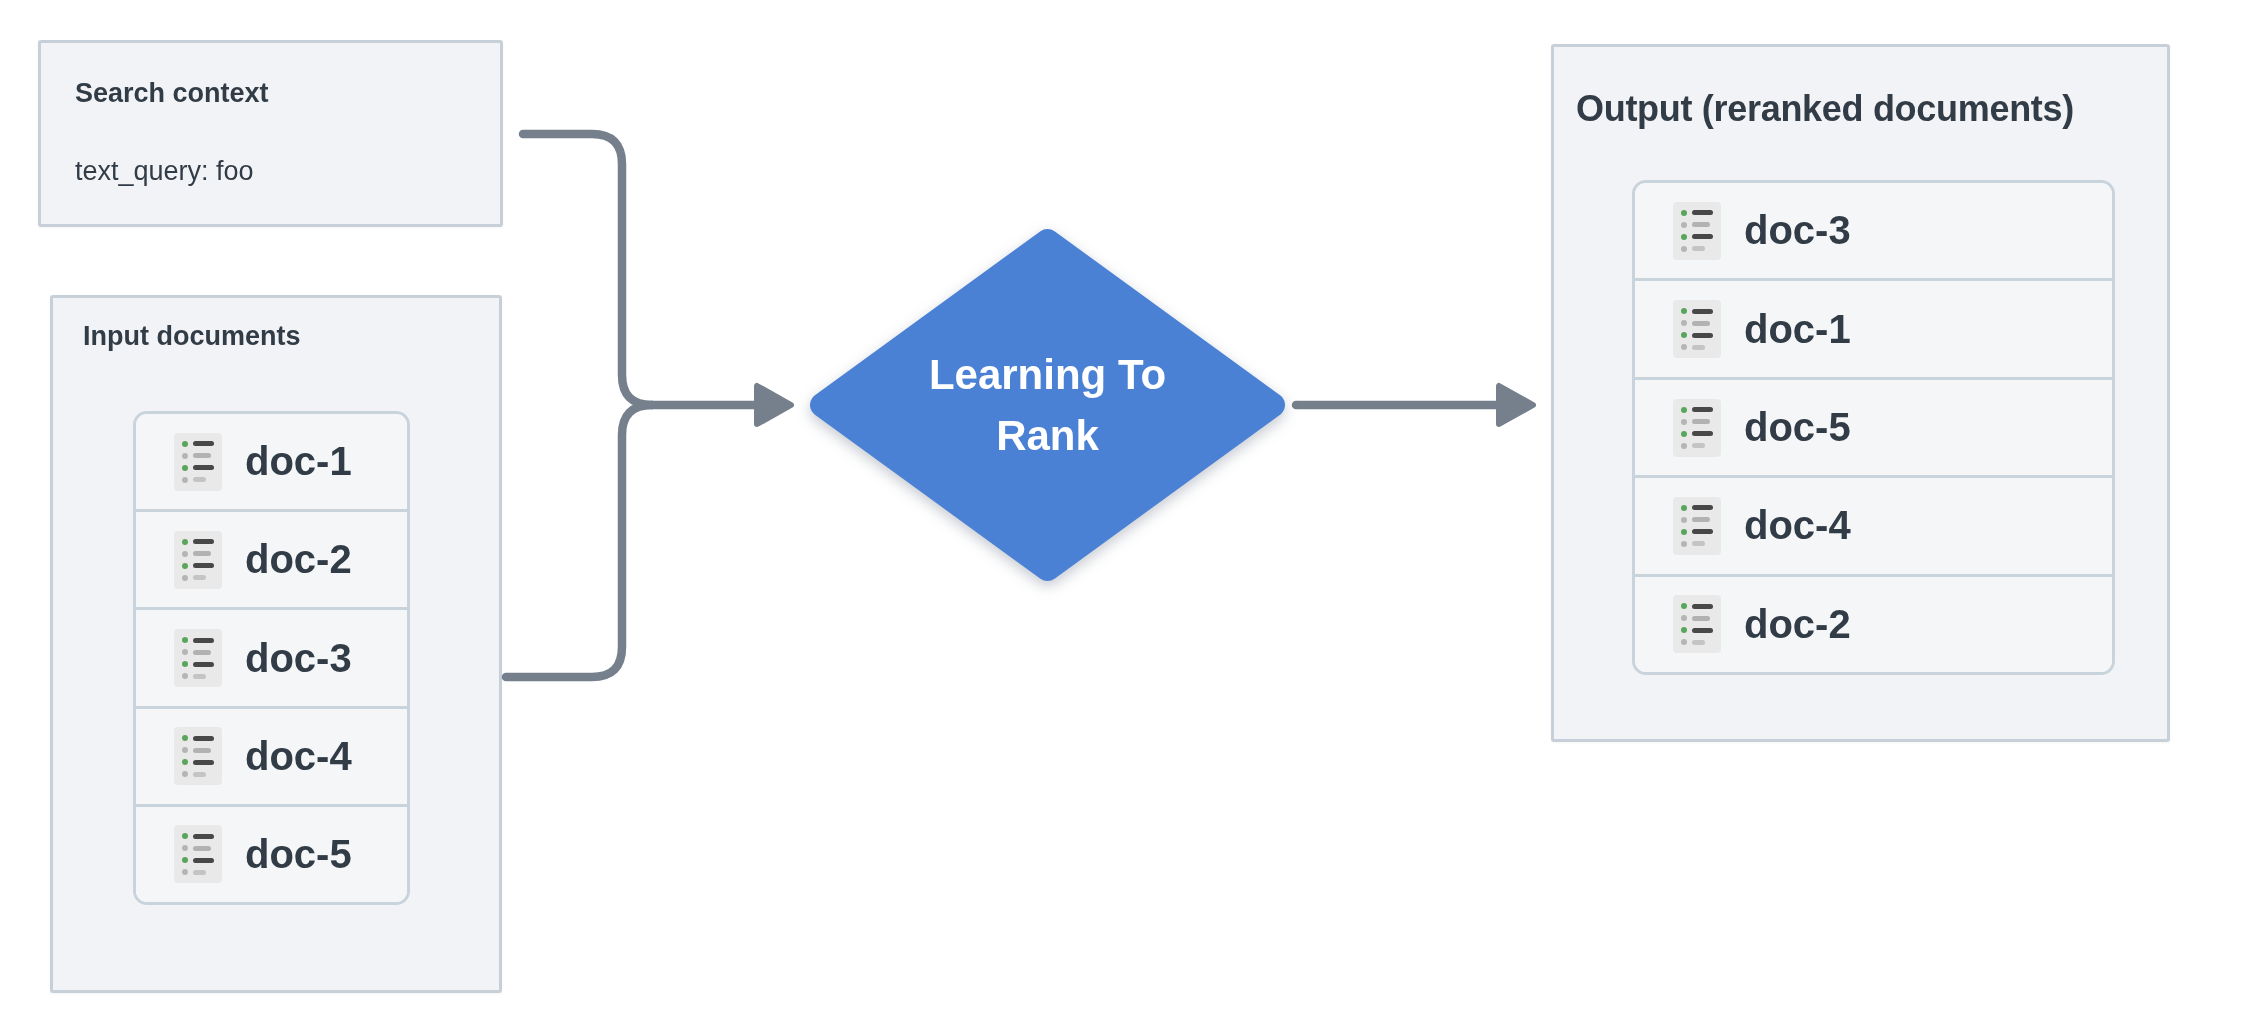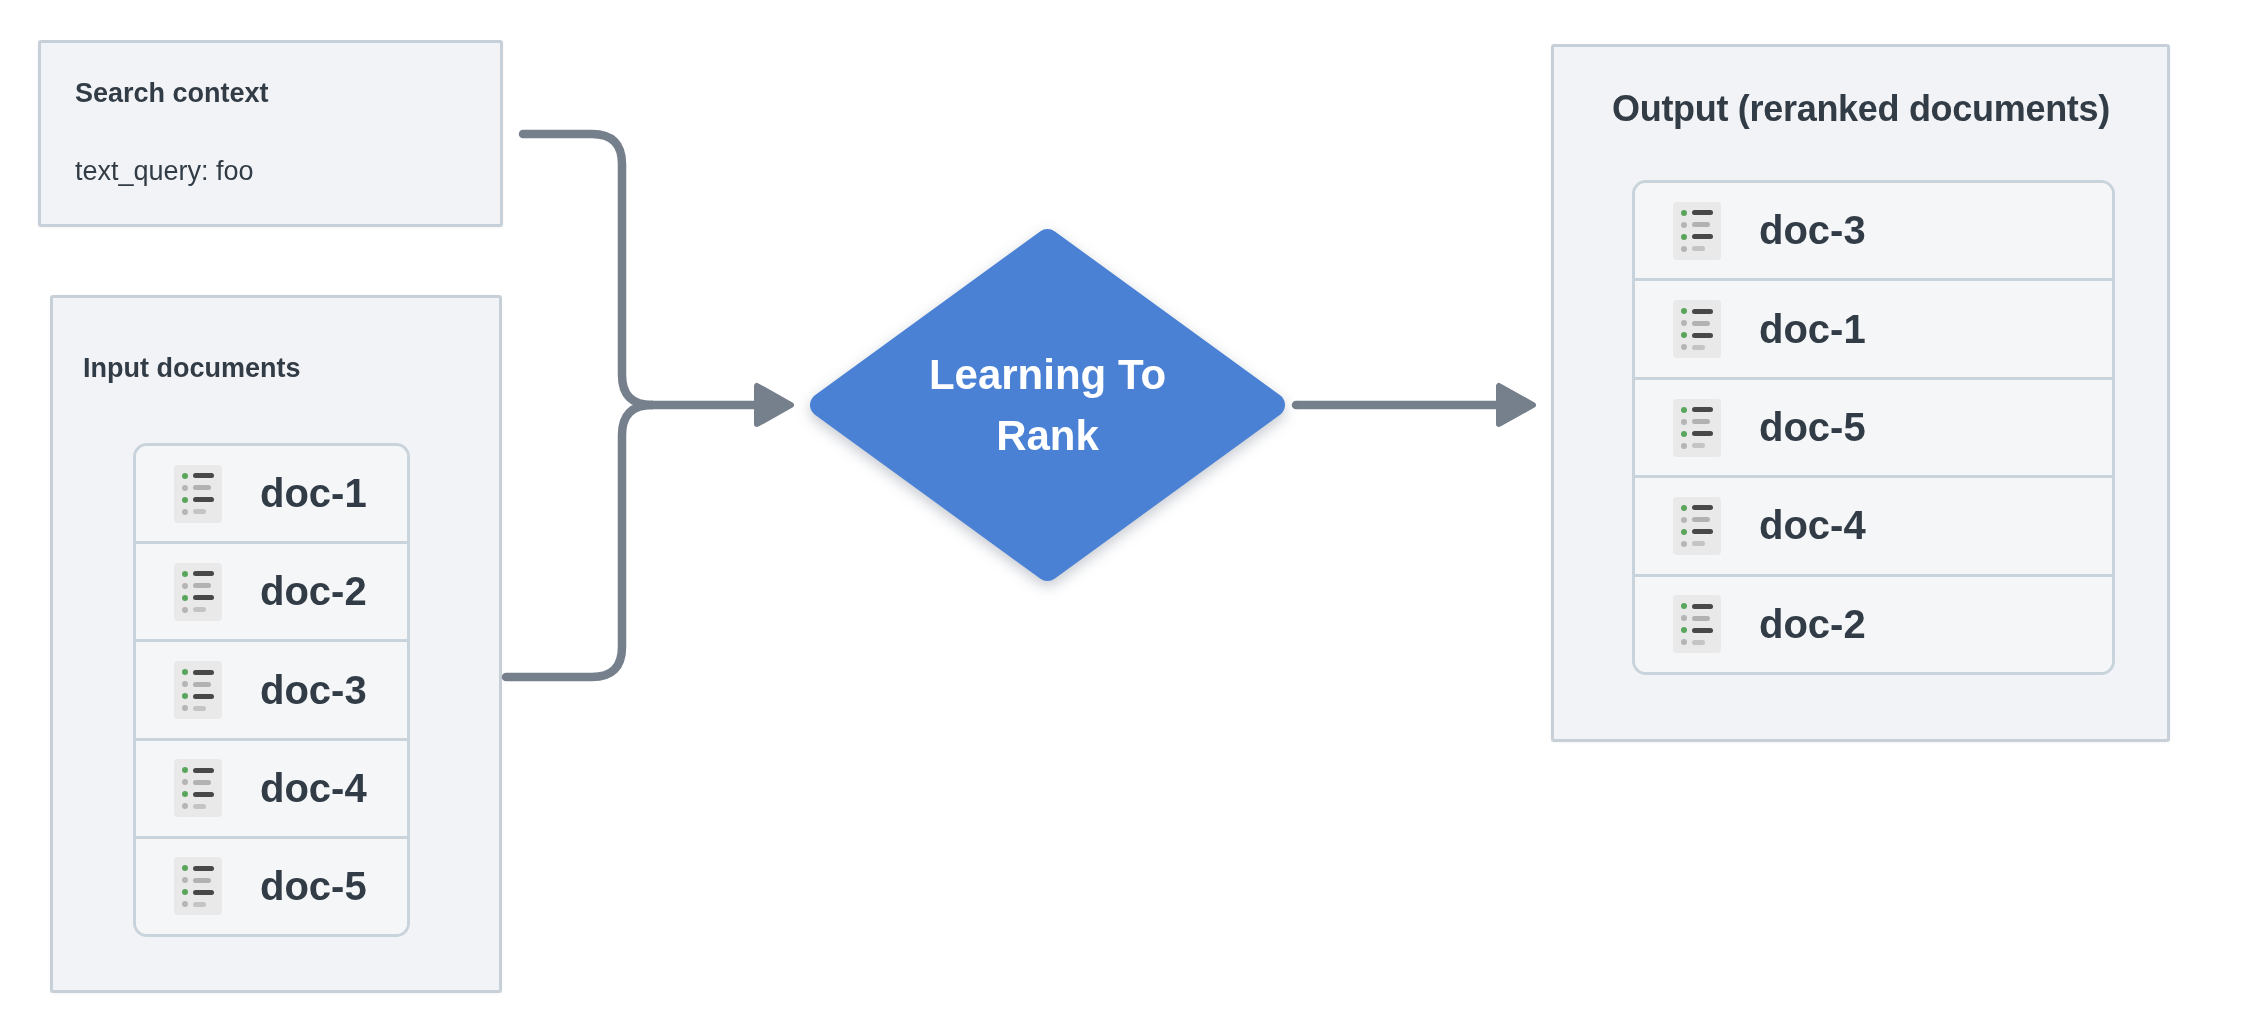--- a/index.html
+++ b/index.html
@@ -38,37 +38,37 @@
   .panel-title{
     font-weight:bold;
     font-size:27px;
     line-height:48px;
     white-space:nowrap;
   }
   #search-box{left:38px;top:40px;width:465px;height:187px;padding:26px 34px;}
   #search-box .panel-value{
     font-size:27px;line-height:44px;margin-top:32px;white-space:nowrap;
   }
-  #input-box{left:50px;top:295px;width:452px;height:698px;padding:46px 30px;}
+  #input-box{left:50px;top:295px;width:452px;height:698px;padding:14px 30px;}
   #input-box .doc-list{margin:51px 0 0 50px;width:277px;height:494px;}
   #output-box{left:1551px;top:44px;width:619px;height:698px;padding:38px 22px;}
-  #output-box .panel-title{font-size:36px;letter-spacing:-0.3px;margin-left:36px;}
+  #output-box .panel-title{font-size:36px;letter-spacing:-0.3px;}
   #output-box .doc-list{margin:47px 0 0 56px;width:483px;height:495px;}
   .doc-list{
     box-sizing:border-box;
     display:flex;flex-direction:column;
     background:var(--row_bg);
     border:3px solid var(--row_border);
     border-radius:14px;
     overflow:hidden;
   }
   .doc-row{
     flex:1;
     display:flex;align-items:center;
-    padding-left:38px;gap:38px;
+    padding-left:38px;gap:23px;
     background:var(--row_bg);
   }
   .doc-row + .doc-row{border-top:3px solid var(--row_border);}
   .doc-label{
     font-weight:bold;font-size:40px;color:var(--text_dark);white-space:nowrap;
   }
   .doc-icon{
     box-sizing:border-box;
     width:48px;height:58px;
     background:var(--icon_bg);

